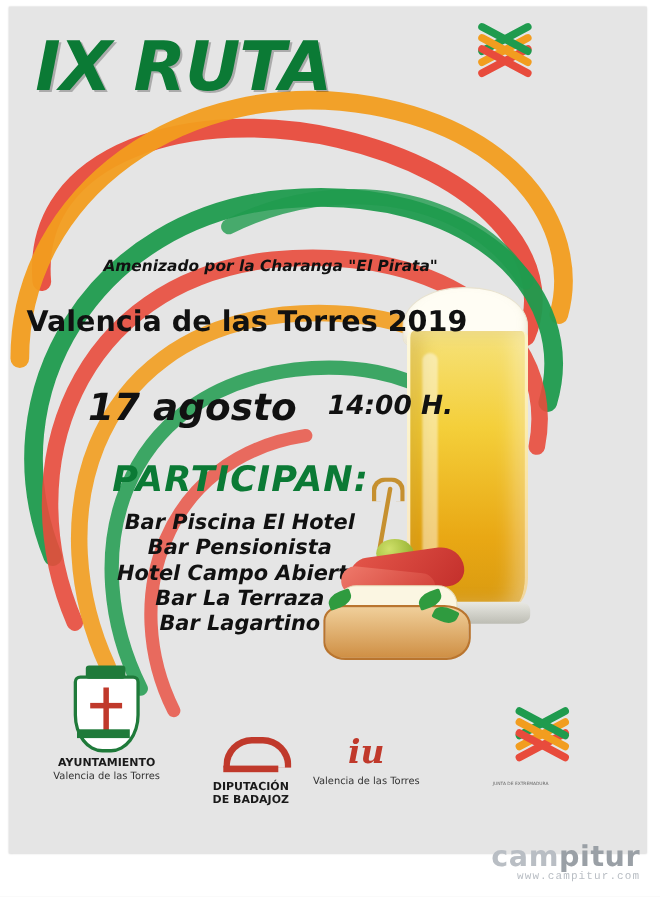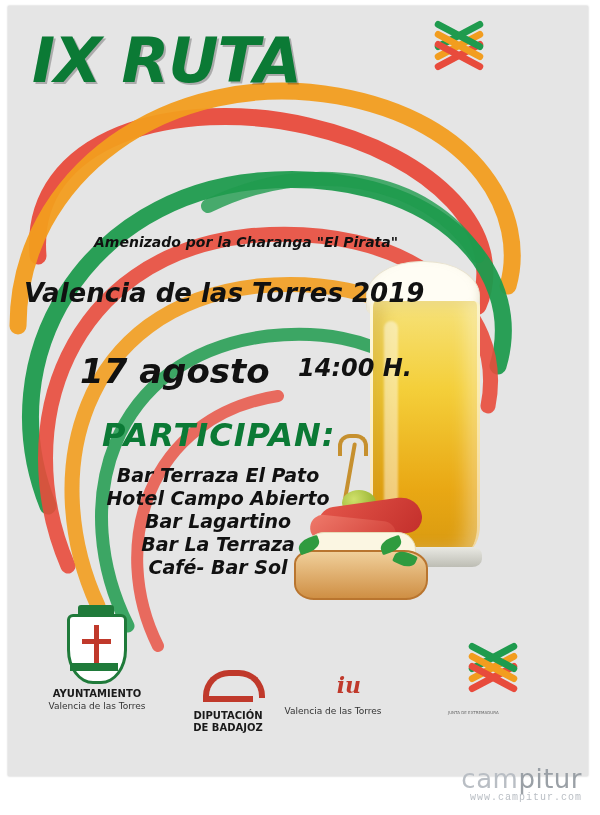--- a/index.html
+++ b/index.html
@@ -93,21 +93,20 @@
     color: #111111;
     white-space: nowrap;
   }
 
   .line-town {
     position: absolute;
     left: 16px;
     top: 272px;
     font-family: "DejaVu Sans", sans-serif;
     font-weight: bold;
-    font-style: italic;
     font-size: 26px;
     color: #111111;
     white-space: nowrap;
   }
   .line-date {
     position: absolute;
     left: 72px;
     top: 330px;
     font-family: "DejaVu Sans", sans-serif;
     font-weight: bold;
@@ -392,24 +391,23 @@
   }
 
   
   .iu-mark {
     width: 56px;
     height: 34px;
     margin: 0 auto 3px auto;
     font-family: "DejaVu Serif", serif;
     font-style: italic;
     font-weight: bold;
-    font-size: 22px;
+    font-size: 30px;
     color: #c0392b;
     line-height: 34px;
-    text-align: right;
   }
 
   
   .knot {
     position: absolute;
     width: 54px;
     height: 54px;
   }
   .knot span {
     position: absolute;
@@ -431,21 +429,21 @@
   
   .watermark {
     position: absolute;
     right: 18px;
     bottom: 12px;
     text-align: right;
   }
   .watermark .wm-main {
     font-family: "DejaVu Sans", sans-serif;
     font-size: 26px;
-    font-weight: normal;
+    font-weight: bold;
     color: #9aa0a6;
     letter-spacing: 0.5px;
     line-height: 26px;
   }
   .watermark .wm-main .accent { color: #b9bec4; }
   .watermark .wm-sub {
     font-family: Liberation Mono, monospace;
     font-size: 10px;
     color: #b9bec4;
     letter-spacing: 1px;
@@ -488,25 +486,25 @@
       <div class="glass-shine"></div>
       <div class="base"></div>
     </div>
 
     <div class="line-town">Valencia de las Torres 2019</div>
     <div class="line-date">17 agosto</div>
     <div class="line-time">14:00 H.</div>
 
     <div class="participan">PARTICIPAN:</div>
     <div class="bars">
-      <div class="bar-item">Bar Terraza El Pato</div>
+      <div class="bar-item">Bar Piscina El Hotel</div>
+      <div class="bar-item">Bar Pensionista</div>
       <div class="bar-item">Hotel Campo Abierto</div>
+      <div class="bar-item">Bar La Terraza</div>
       <div class="bar-item">Bar Lagartino</div>
-      <div class="bar-item">Bar La Terraza</div>
-      <div class="bar-item">Café- Bar Sol</div>
     </div>
 
     <div class="tapa">
       <div class="pick-head"></div>
       <div class="pick"></div>
       <div class="olive"></div>
       <div class="ham"></div>
       <div class="ham2"></div>
       <div class="cheese"></div>
       <div class="bread"></div>

